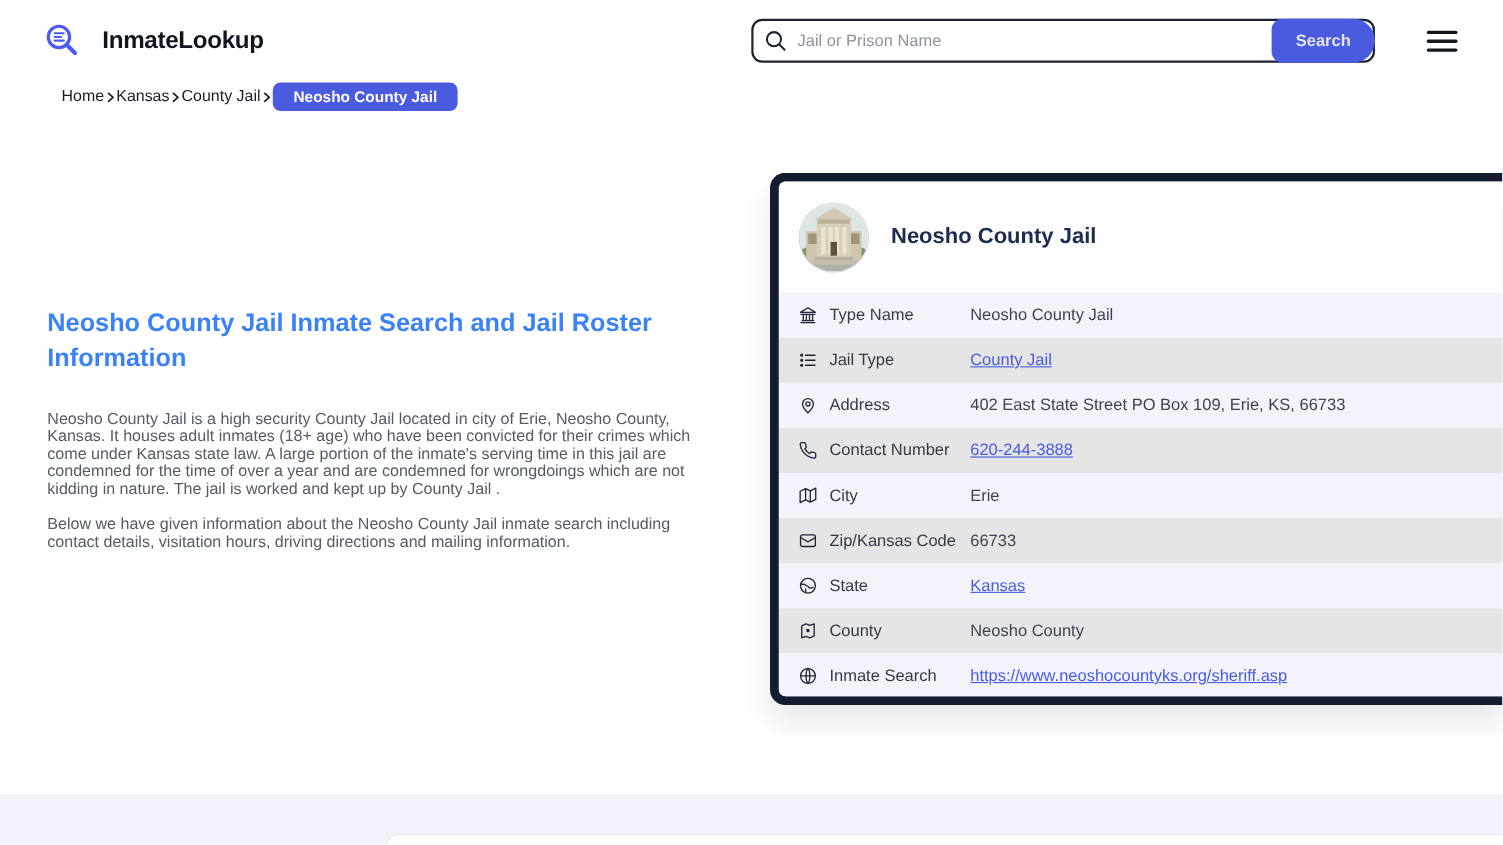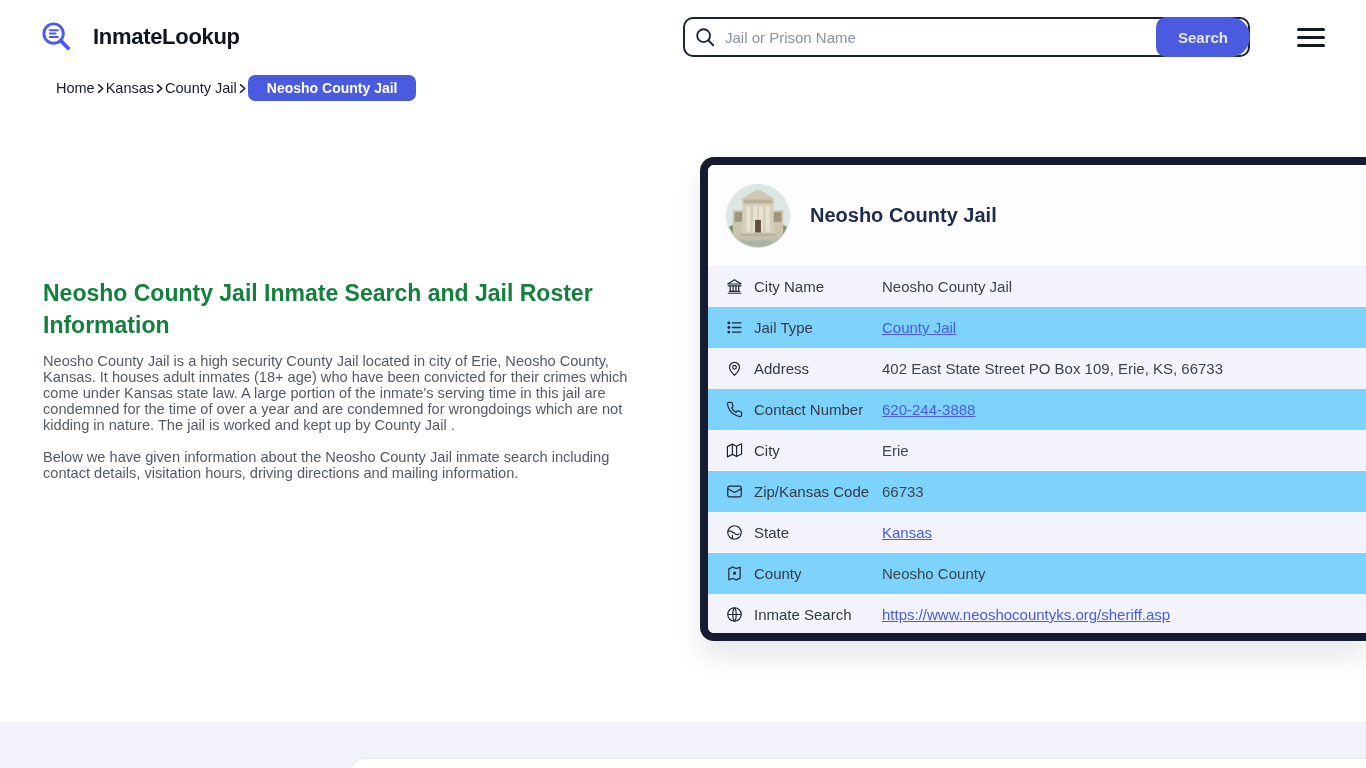--- a/index.html
+++ b/index.html
@@ -36,37 +36,37 @@
   
   .breadcrumb { position:absolute; left:56px; top:75px; display:flex; align-items:center;
     font-size:14.5px; color:#171c28; }
   .crumb { cursor:pointer; }
   .sep-icon { width:11px; height:11px; color:#171c28; display:flex; }
   .crumb-badge { background:#4a5be0; color:#fff; font-weight:700; font-size:14px;
     padding:5px 19px; border-radius:7px; }
 
   
   .article { position:absolute; left:43px; top:277px; width:600px; }
-  .article h1 { font-size:23px; line-height:32px; color:#15803d; margin:0 0 12px 0; font-weight:700; }
+  .article h1 { font-size:23px; line-height:32px; color:#3b82f6; margin:0 0 32px 0; font-weight:700; }
   .article p { font-size:14.6px; line-height:16px; color:#555b66; margin:0 0 16px 0; }
 
   
   .card {
     position:absolute; left:700px; top:157px; width:666px; height:484px;
     background:#fdfdfe; border:8px solid #161c30; border-right:none;
     border-radius:14px 0 0 14px; box-shadow:0 16px 26px rgba(22,28,48,.10);
     overflow:hidden;
   }
   .card-header { height:101px; display:flex; align-items:center; padding-left:18px; background:#fdfdfe; }
   .avatar { width:64px; height:64px; border-radius:50%; overflow:hidden;
     border:1px solid #d8dae2; flex:none; }
   .avatar svg { width:100%; height:100%; display:block; }
   .card-title { margin-left:20px; font-size:20px; font-weight:700; color:#1d2b4f; }
 
-  .row { height:41px; display:flex; align-items:center; padding-left:18px; font-size:15px; background:#7dd3fc; }
+  .row { height:41px; display:flex; align-items:center; padding-left:18px; font-size:15px; background:#e5e5e5; }
   .row.alt { background:#f3f4fb; }
   .ric { width:17px; height:17px; color:#1f2633; flex:none; margin-right:11px; }
   .ric svg { width:17px; height:17px; display:block; }
   .rlabel { width:128px; flex:none; color:#333a46; }
   .rvalue { color:#3d4450; white-space:nowrap; }
   a.rvalue { color:#4a5be0; text-decoration:underline; cursor:pointer; }
 
   
   .band { position:absolute; left:0; top:722px; width:1366px; height:46px; background:#f1f2fa; }
   .band-card { position:absolute; left:350px; top:36px; width:1160px; height:30px;
@@ -148,21 +148,21 @@
   </div>
 
   <div>
 
     <div class="row alt">
       <span class="ric">
         <svg viewBox="0 0 24 24" fill="none" stroke="currentColor" stroke-width="1.7" stroke-linejoin="round">
             <path d="M2.5 21.5h19M4 19h16M6 19v-8M10 19v-8M14 19v-8M18 19v-8M2.5 11h19M2.5 8.5 12 2.5l9.5 6z"></path>
           </svg>
       </span>
-      <span class="rlabel">City Name</span>
+      <span class="rlabel">Type Name</span>
       <span class="rvalue">Neosho County Jail</span>
     </div>
 
     <div class="row">
       <span class="ric">
         <svg viewBox="0 0 24 24" fill="none" stroke="currentColor" stroke-width="1.9" stroke-linecap="round">
             <path d="M9 5.5h12M9 12h12M9 18.5h12"></path>
             <circle cx="4" cy="5.5" r="1.1" fill="currentColor"></circle>
             <circle cx="4" cy="12" r="1.1" fill="currentColor"></circle>
             <circle cx="4" cy="18.5" r="1.1" fill="currentColor"></circle>

